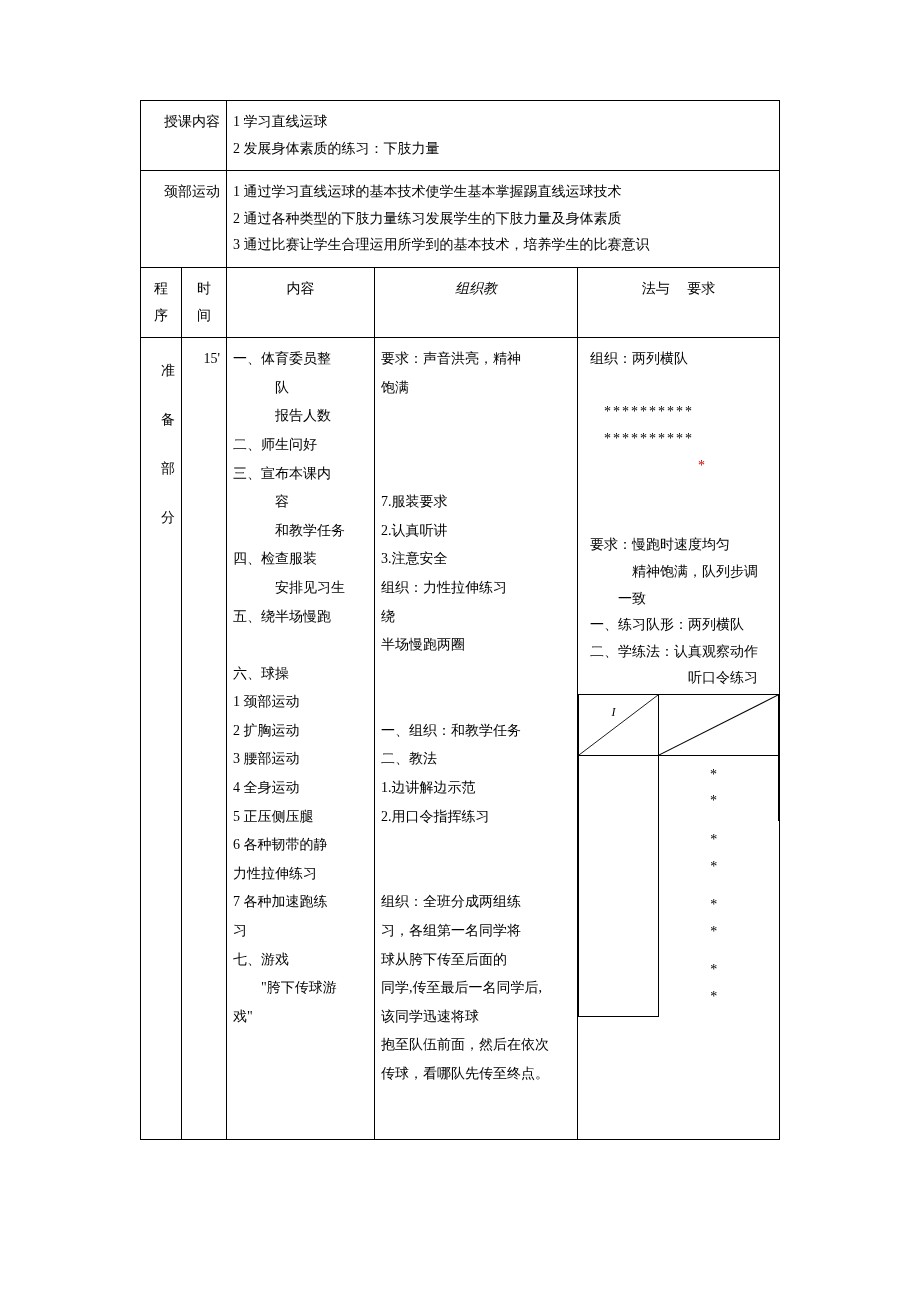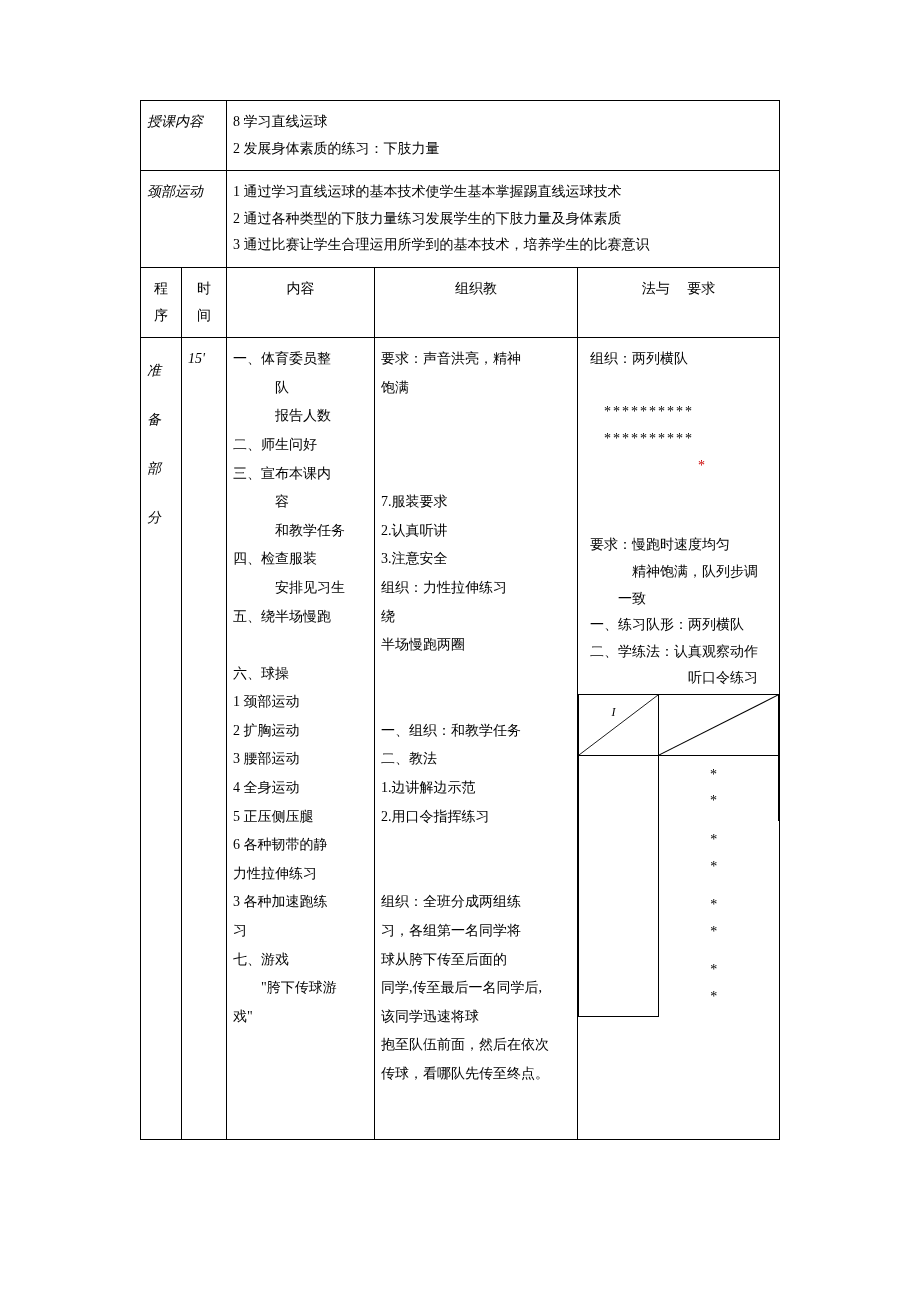--- a/index.html
+++ b/index.html
@@ -14,28 +14,28 @@
     border-collapse: collapse;
     width: 640px;
     margin: 60px auto 0 auto;
   }
   .main-table td {
     border: 1px solid #000;
     padding: 8px 6px;
     vertical-align: top;
     line-height: 1.9;
   }
-  .center { text-align: left; font-style: italic; }
+  .center { text-align: right; }
   .vcenter { vertical-align: middle; }
   .stars { letter-spacing: 2px; }
   .red { color: #c00; }
   .col-seq { width: 28px; }
   .col-time { width: 32px; }
   .col-content { width: 135px; }
-  .col-org { width: 190px; }
+  .col-org { width: 190px; font-style: italic; }
   .vert-gap > div { margin-bottom: 2px; }
   .diag-cell {
     position: relative;
     height: 60px;
     padding: 0 !important;
   }
   .diag-cell svg {
     position: absolute;
     top: 0; left: 0;
     width: 100%; height: 100%;
@@ -59,21 +59,21 @@
 </style>
 </head>
 <body>
 
 <table class="main-table">
 
   <tbody>
       <tr>
     <td colspan="2" class="center vcenter">授课内容</td>
     <td colspan="3">
-      <div>8 学习直线运球</div>
+      <div>1 学习直线运球</div>
       <div>2 发展身体素质的练习：下肢力量</div>
     </td>
   </tr>
 
   <tr>
     <td colspan="2" class="center vcenter">颈部运动</td>
     <td colspan="3">
       <div>1 通过学习直线运球的基本技术使学生基本掌握踢直线运球技术</div>
       <div>2 通过各种类型的下肢力量练习发展学生的下肢力量及身体素质</div>
       <div>3 通过比赛让学生合理运用所学到的基本技术，培养学生的比赛意识</div>
@@ -122,21 +122,21 @@
       <div>五、绕半场慢跑</div>
       <div>&nbsp;</div>
       <div>六、球操</div>
       <div>1 颈部运动</div>
       <div>2 扩胸运动</div>
       <div>3 腰部运动</div>
       <div>4 全身运动</div>
       <div>5 正压侧压腿</div>
       <div>6 各种韧带的静</div>
       <div>力性拉伸练习</div>
-      <div>3 各种加速跑练</div>
+      <div>7 各种加速跑练</div>
       <div>习</div>
       <div>七、游戏</div>
       <div>　　"胯下传球游</div>
       <div>戏"</div>
     </td>
 
     <td class="vert-gap">
       <div>要求：声音洪亮，精神</div>
       <div>饱满</div>
       <div>&nbsp;</div>

